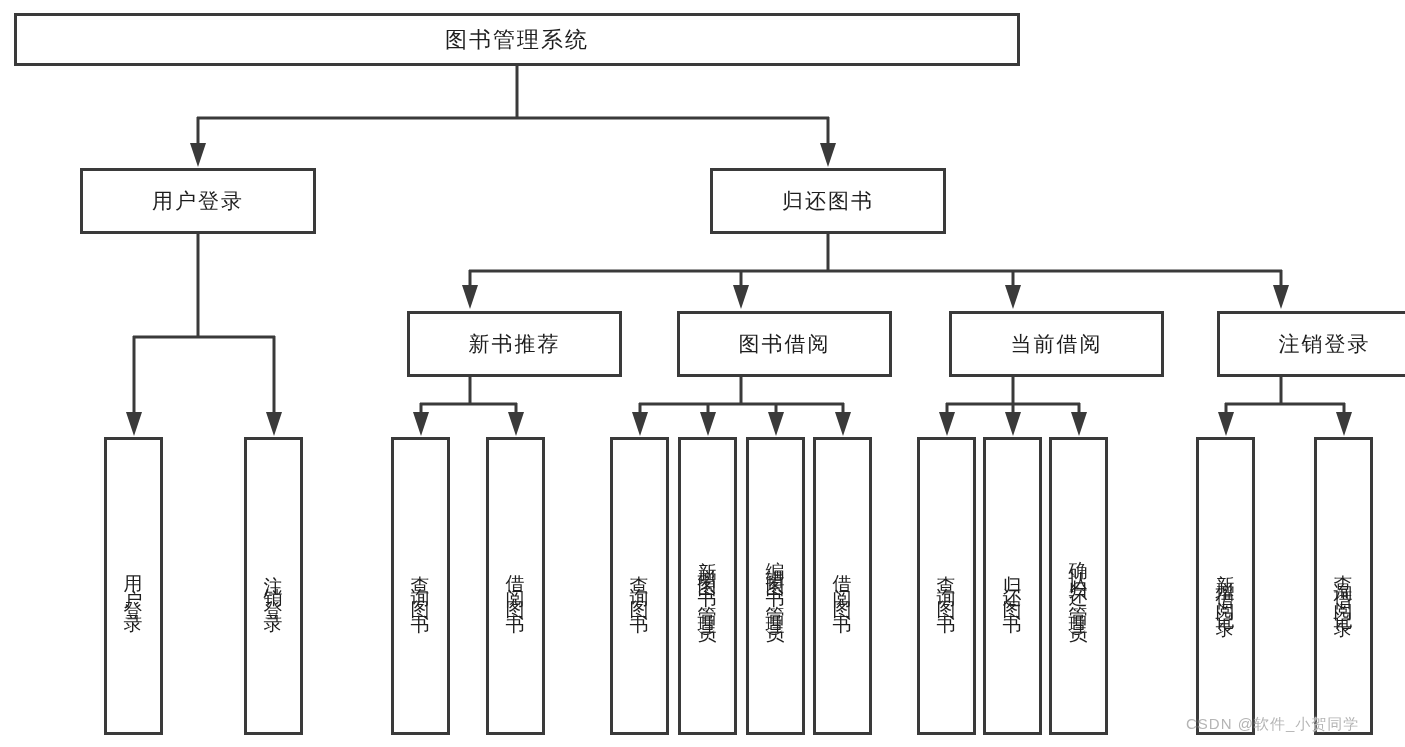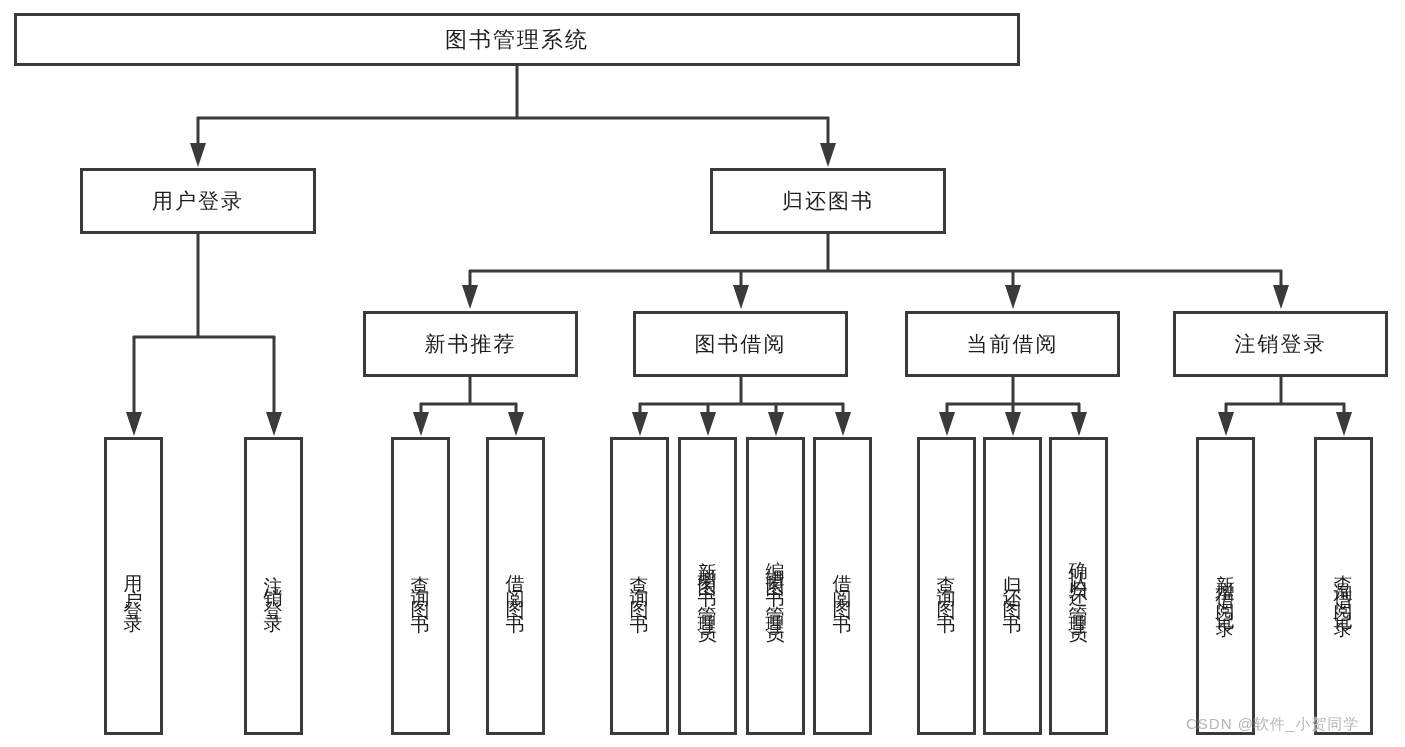--- a/index.html
+++ b/index.html
@@ -22,21 +22,21 @@
     position:absolute;
     background:var(--box-bg);
     border:3px solid var(--line);
     display:flex;align-items:center;justify-content:center;
     text-align:right;
     letter-spacing:2px;
     white-space:nowrap;
   }
   .root{left:14px;top:13px;width:1006px;height:53px;font-size:22px;}
   .branch{top:168px;width:236px;height:66px;font-size:21px;}
-  .mid{top:311px;width:215px;height:66px;font-size:21px;}
+  .mid{top:311px;width:215px;height:66px;font-size:21px;margin-left:44px;}
   .leaf{
     position:absolute;top:437px;width:59px;height:298px;
     background:var(--box-bg);
     border:3px solid var(--line);
     writing-mode:vertical-rl;text-orientation:mixed;
     display:flex;align-items:center;justify-content:center;
     font-size:19px;letter-spacing:13px;line-height:1;
     white-space:nowrap;
   }
   .leaf.tight{letter-spacing:9px;}

